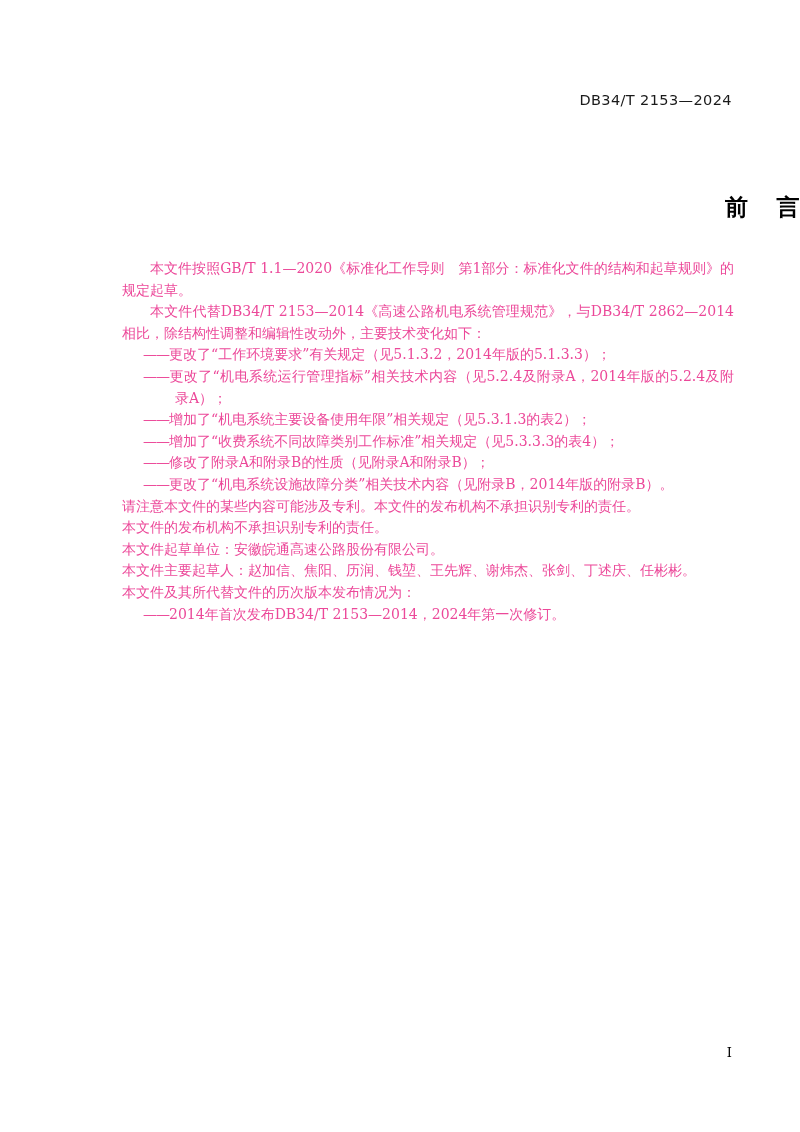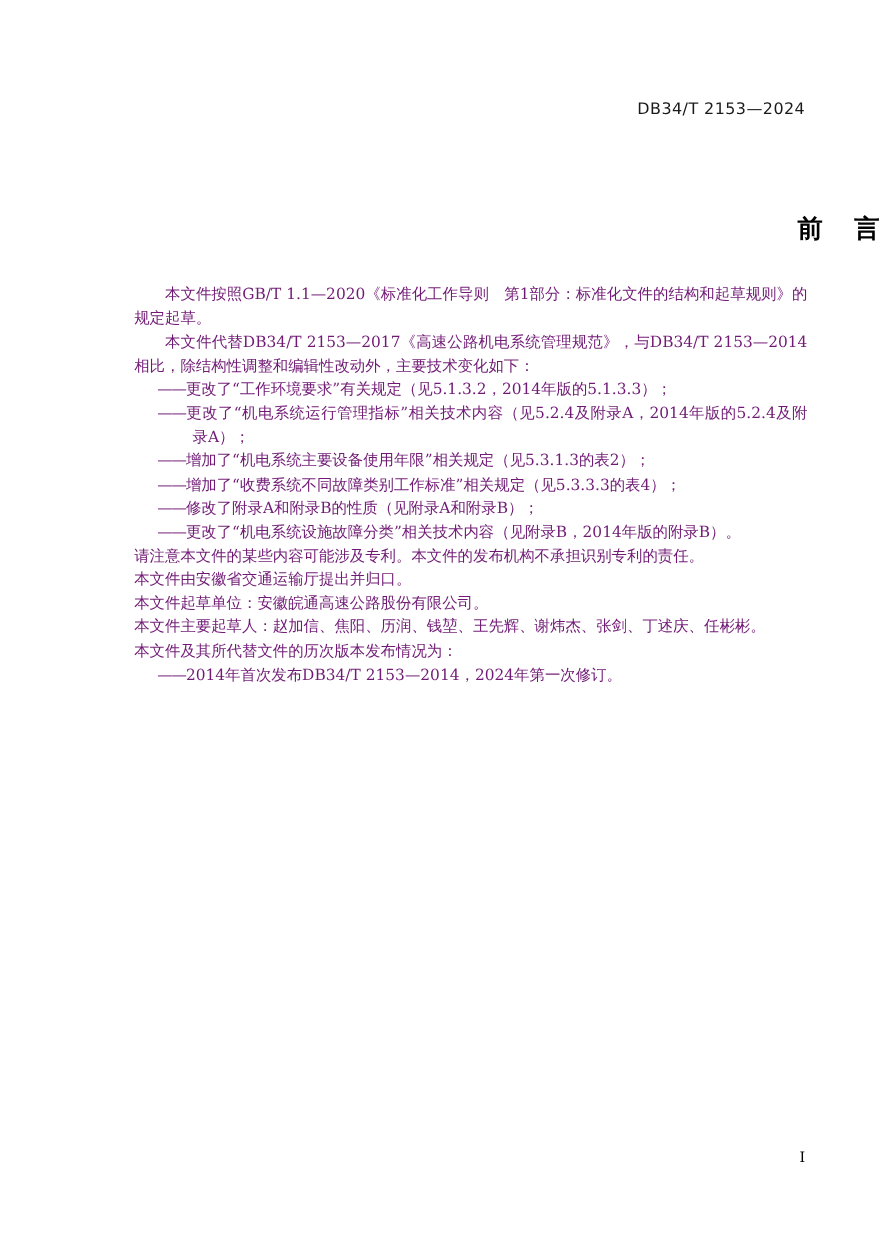--- a/index.html
+++ b/index.html
@@ -54,21 +54,21 @@
 
   
   .body-block {
     position: absolute;
     top: 258px;
     left: 122px;
     width: 612px;
     font-family: "DejaVu Serif", "Liberation Serif", serif;
     font-size: 14px;
     line-height: 21.6px;
-    color: #701a75;
+    color: #ec4899;
     text-align: justify;
     text-justify: inter-ideograph;
   }
 
   p.para {
     margin: 0;
     text-indent: 2em;
     text-align: justify;
   }
   p.para-flush {
@@ -113,34 +113,34 @@
   <div class="page-header">DB34/T 2153—2024</div>
 
   <div class="doc-title">
     <span>前</span><span class="gap"></span><span>言</span>
   </div>
 
   <div class="body-block">
 
     <p class="para">本文件按照GB/T 1.1—2020《标准化工作导则　第1部分：标准化文件的结构和起草规则》的规定起草。</p>
 
-    <p class="para">本文件代替DB34/T 2153—2017《高速公路机电系统管理规范》，与DB34/T 2153—2014相比，除结构性调整和编辑性改动外，主要技术变化如下：</p>
+    <p class="para">本文件代替DB34/T 2153—2014《高速公路机电系统管理规范》，与DB34/T 2862—2014相比，除结构性调整和编辑性改动外，主要技术变化如下：</p>
 
     <ul class="change-list">
       <li><span class="dash">——</span><span>更改了“工作环境要求”有关规定（见5.1.3.2，2014年版的5.1.3.3）；</span></li>
       <li><span class="dash">——</span><span>更改了“机电系统运行管理指标”相关技术内容（见5.2.4及附录A，2014年版的5.2.4及附录A）；</span></li>
       <li><span class="dash">——</span><span>增加了“机电系统主要设备使用年限”相关规定（见5.3.1.3的表2）；</span></li>
       <li><span class="dash">——</span><span>增加了“收费系统不同故障类别工作标准”相关规定（见5.3.3.3的表4）；</span></li>
       <li><span class="dash">——</span><span>修改了附录A和附录B的性质（见附录A和附录B）；</span></li>
       <li><span class="dash">——</span><span>更改了“机电系统设施故障分类”相关技术内容（见附录B，2014年版的附录B）。</span></li>
     </ul>
 
     <p class="para-flush">请注意本文件的某些内容可能涉及专利。本文件的发布机构不承担识别专利的责任。</p>
 
-    <p class="para-flush">本文件由安徽省交通运输厅提出并归口。</p>
+    <p class="para-flush">本文件的发布机构不承担识别专利的责任。</p>
 
     <p class="para-flush">本文件起草单位：安徽皖通高速公路股份有限公司。</p>
 
     <p class="para-flush">本文件主要起草人：赵加信、焦阳、历润、钱堃、王先辉、谢炜杰、张剑、丁述庆、任彬彬。</p>
 
     <p class="para-flush">本文件及其所代替文件的历次版本发布情况为：</p>
 
     <ul class="change-list">
       <li><span class="dash">——</span><span>2014年首次发布DB34/T 2153—2014，2024年第一次修订。</span></li>
     </ul>

